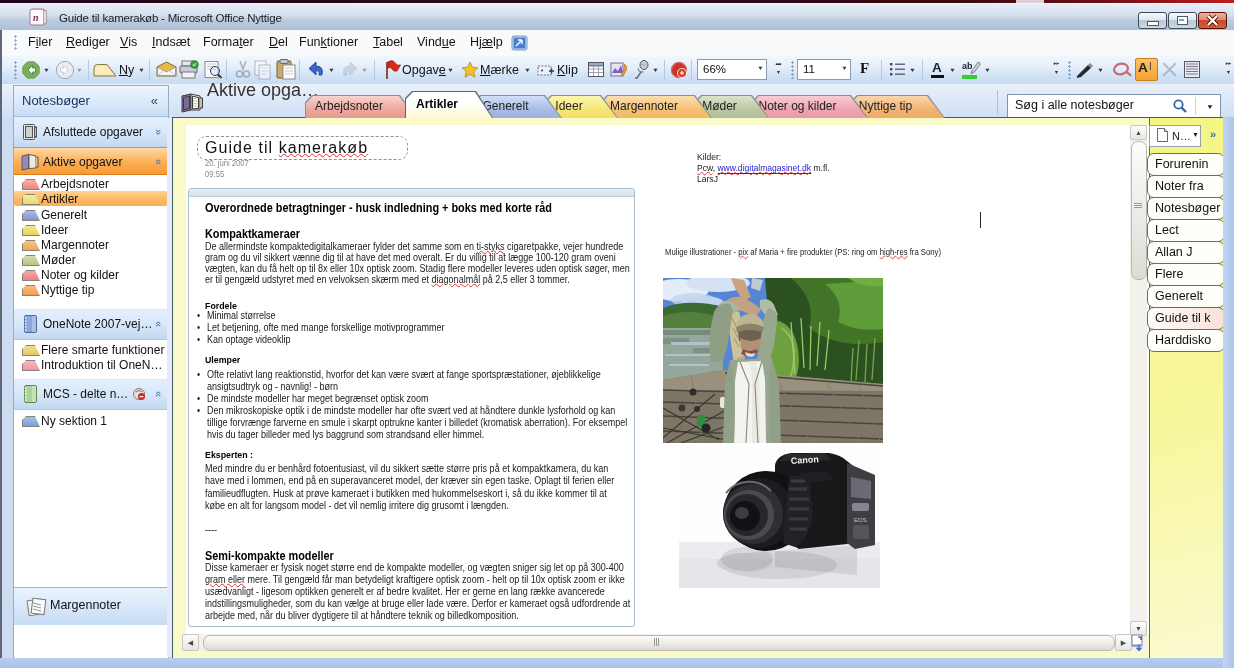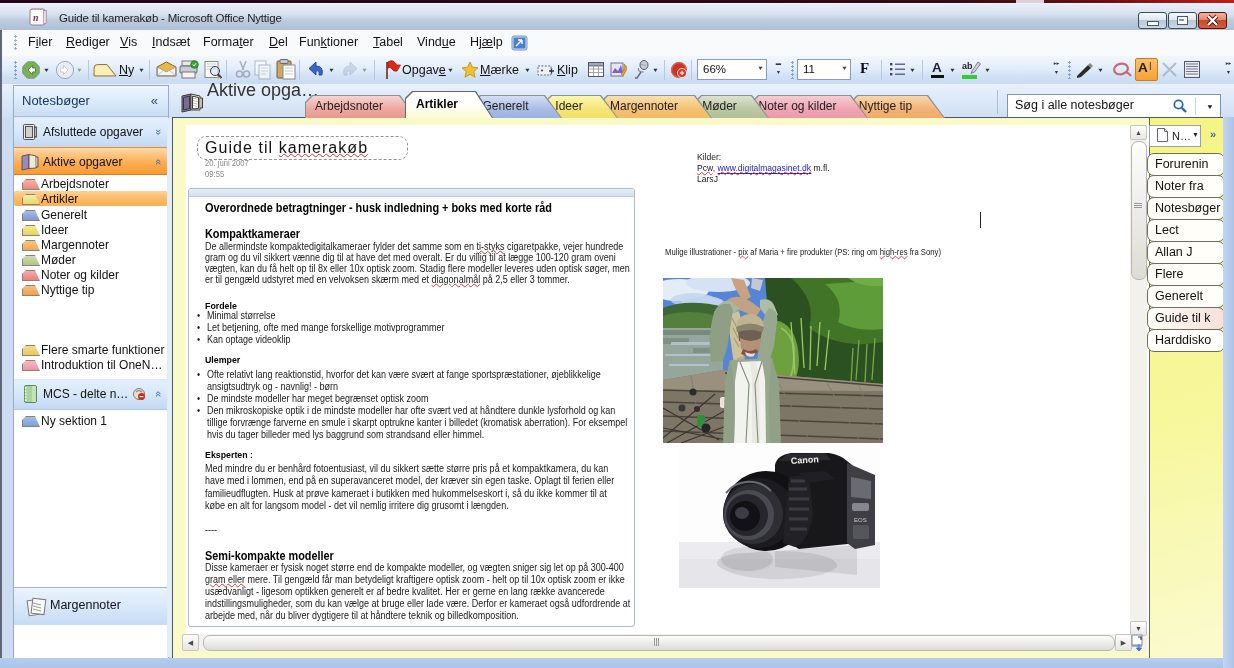--- a/index.html
+++ b/index.html
@@ -621,20 +621,35 @@
       <span class="t">Møder</span>
     </div>
     <div class="secrow" style="top:181px">
       <span class="si" style="background:linear-gradient(#f5a8a8,#ec7f84)"></span>
       <span class="t">Noter og kilder</span>
     </div>
     <div class="secrow" style="top:196px">
       <span class="si" style="background:linear-gradient(#f6bc80,#efa050)"></span>
       <span class="t">Nyttige tip</span>
     </div>
+    <div class="nbrow" style="top:223px">
+      <svg style="position:absolute;left:7px;top:4px" width="18" height="20" viewBox="0 0 18 20">
+        <rect x="3.5" y="1.5" width="12" height="17" rx="1.5" fill="#8aa8dc" stroke="#4a6a9a"></rect>
+        <rect x="11" y="2" width="4" height="16" fill="#a8c0e8"></rect>
+        <g fill="#dce8f8">
+          <circle cx="4.6" cy="4" r="1"></circle>
+          <circle cx="4.6" cy="7" r="1"></circle>
+          <circle cx="4.6" cy="10" r="1"></circle>
+          <circle cx="4.6" cy="13" r="1"></circle>
+          <circle cx="4.6" cy="16" r="1"></circle>
+        </g>
+      </svg>
+      <span class="t">OneNote 2007-vej…</span>
+      <span class="chev" style="top:8px">«</span>
+    </div>
     <div class="secrow" style="top:256px">
       <span class="si" style="background:linear-gradient(#f2dc92,#e8c860)"></span>
       <span class="t">Flere smarte funktioner</span>
     </div>
     <div class="secrow" style="top:271px">
       <span class="si" style="background:linear-gradient(#f6b8c2,#ef93a6)"></span>
       <span class="t">Introduktion til OneN…</span>
     </div>
     <div class="nbrow" style="top:293px">
       <svg style="position:absolute;left:7px;top:4px" width="18" height="20" viewBox="0 0 18 20">

